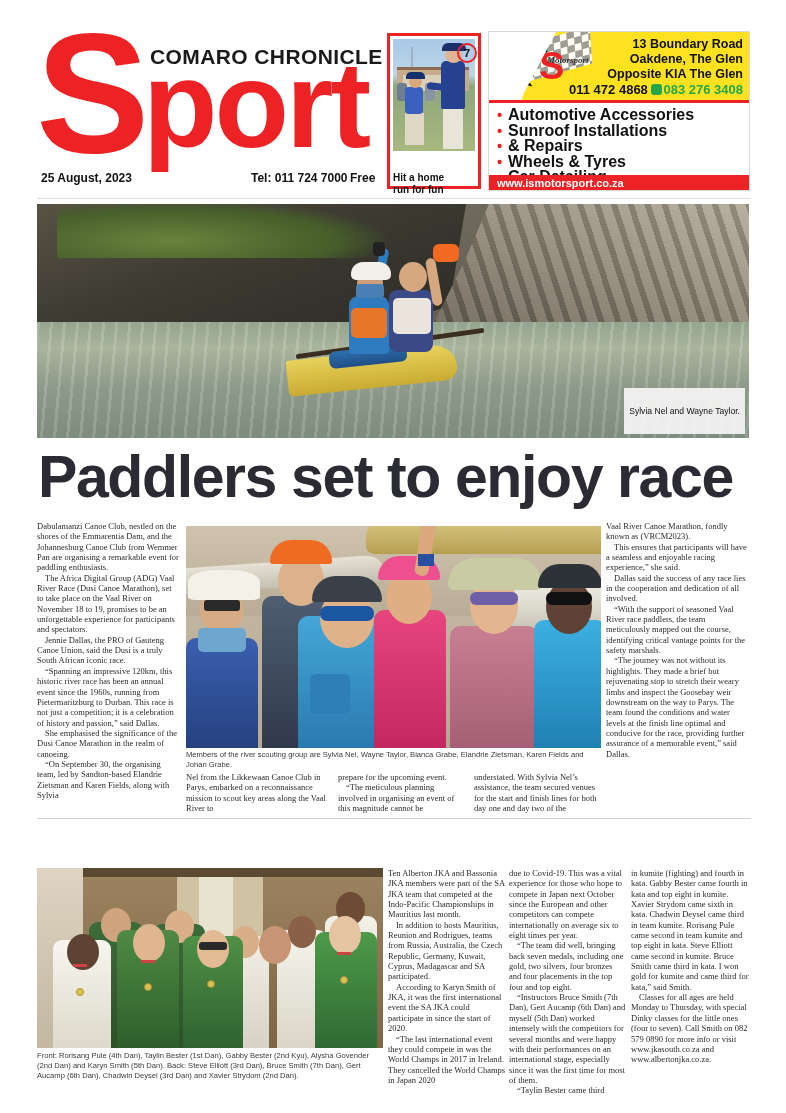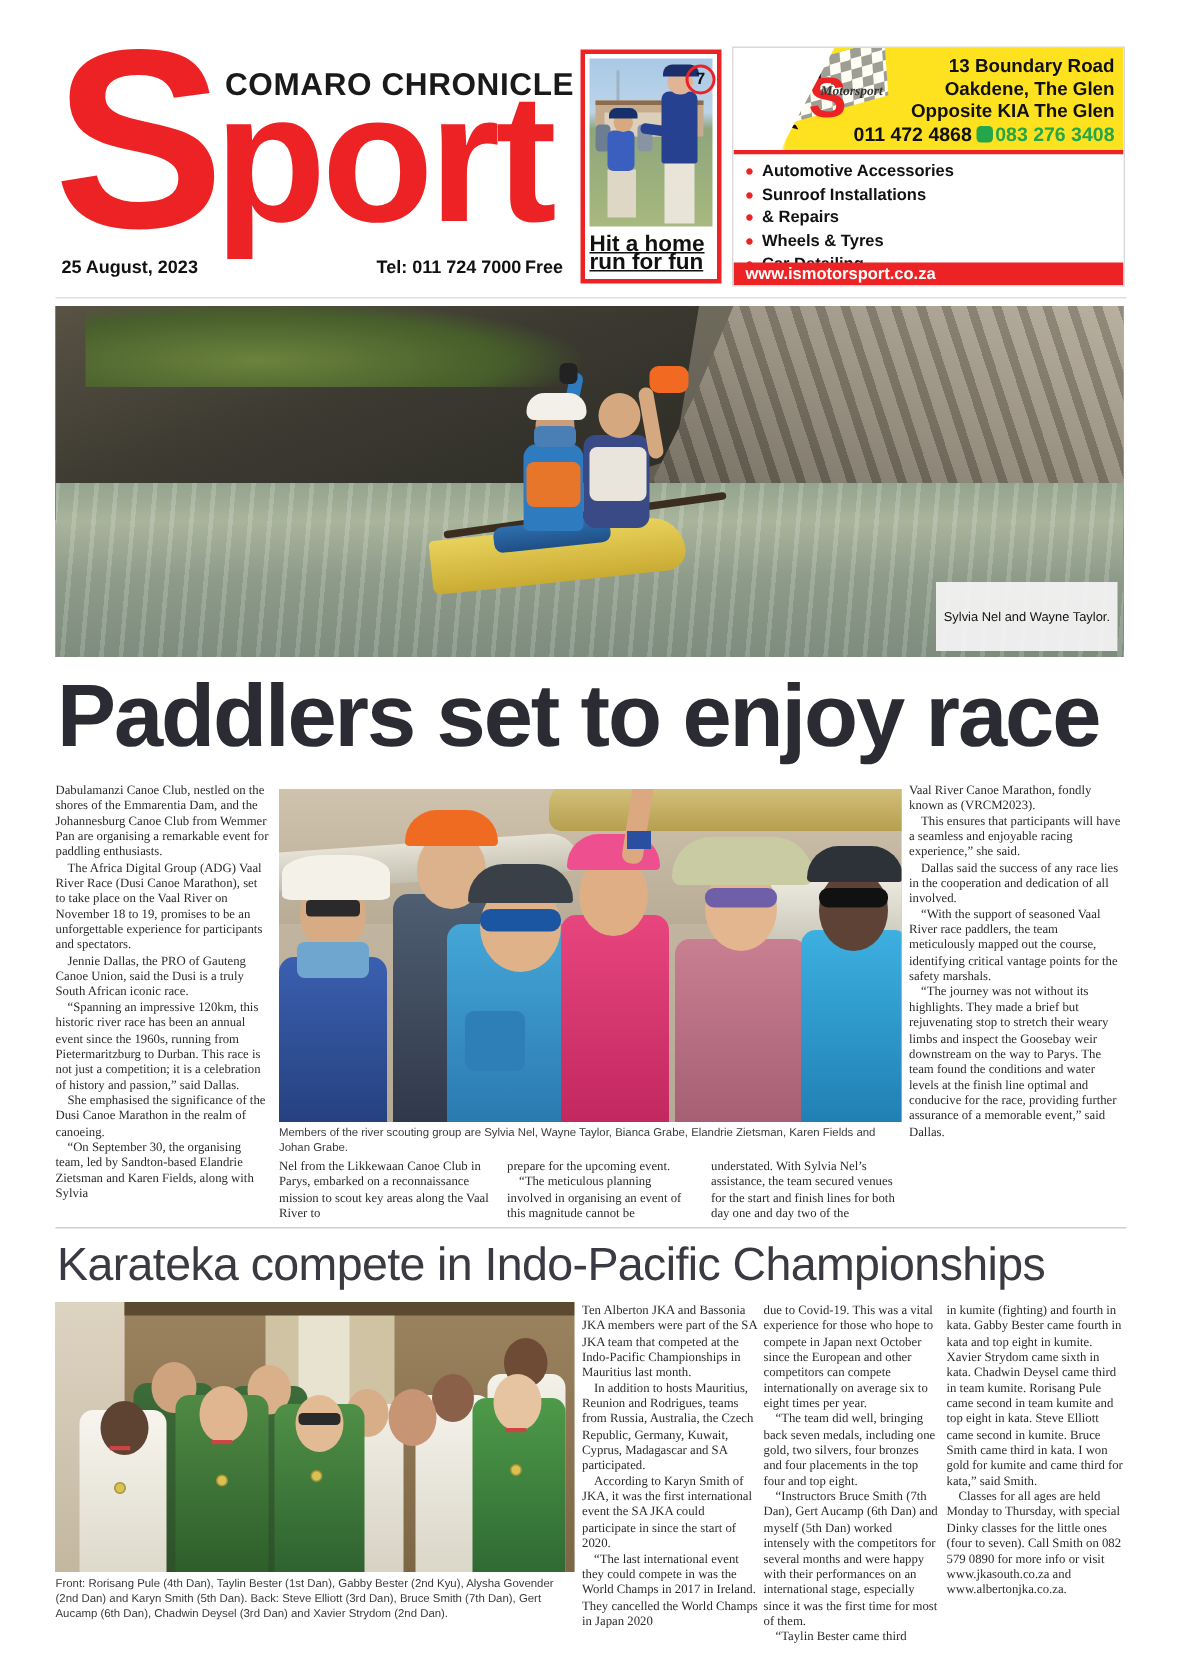--- a/index.html
+++ b/index.html
@@ -73,24 +73,23 @@
   .tz-adultlegs { position:absolute; left:50px; top:66px; width:20px; height:44px; background:#e9e4d8;}
   .tz-adulthead { position:absolute; left:52px; top:8px; width:17px; height:16px; background:#e0b494; border-radius:50%;}
   .tz-cap { position:absolute; left:49px; top:4px; width:24px; height:8px; background:#1d2f6b; border-radius:6px 6px 0 0;}
   .tz-arm { position:absolute; left:34px; top:44px; width:18px; height:7px; background:#26418f; border-radius:3px; transform:rotate(8deg);}
   .tz-kidbody { position:absolute; left:12px; top:48px; width:18px; height:27px; background:#3a5fbf; border-radius:4px;}
   .tz-kidlegs { position:absolute; left:12px; top:74px; width:19px; height:32px; background:#ded7c6;}
   .tz-kidhead { position:absolute; left:16px; top:36px; width:13px; height:13px; background:#d8a87f; border-radius:50%;}
   .tz-kidcap { position:absolute; left:13px; top:33px; width:19px; height:7px; background:#16306b; border-radius:5px 5px 0 0;}
   .tz-ppl { position:absolute; top:44px; width:10px; height:18px; border-radius:3px;}
   #teaser-label {
-    position: relative; margin-top: 3px; height: 33px;
-    font-size: 15px; font-weight: bold; color: #111; line-height: 11.5px;
+    position: relative; margin-top: 18px; height: 33px;
+    font-size: 10px; font-weight: bold; color: #111; line-height: 11.5px;
     padding-top: 3px;
-    text-decoration: underline;
   }
   #teaser-num {
     position: absolute; right: 1px; top: 7px;
     width: 20px; height: 20px; border: 2px solid #ED2224; border-radius: 50%;
     color: #111; font-weight: bold; font-size: 11px;
     display: flex; align-items: center; justify-content: center;
   }
 
   
   #ad {
@@ -129,21 +128,21 @@
     position:absolute; right:6px; top:50px; text-align:right;
     font-weight:bold; font-size:13px; color:#111;
   }
   .ad-wa { color:#25A64A; }
   .ad-waicon{
     display:inline-block;width:11px;height:11px;background:#25A64A;border-radius:3px;
     vertical-align:-1px;margin-right:1px;
   }
   #ad-rule { height:3px; background:#ED2224; }
   #ad-bot { position:relative; height:89px; background:#fff; }
-  #ad-list { position:absolute; left:8px; top:4px; font-weight:bold; font-size:11px; line-height:15.5px; color:#111; }
+  #ad-list { position:absolute; left:8px; top:4px; font-weight:bold; font-size:16px; line-height:15.5px; color:#111; }
   #ad-list li { list-style:none; position:relative; padding-left:11px; }
   #ad-list li:before{ content:"•"; color:#ED2224; position:absolute; left:0; font-size:15px; line-height:15px;}
   #ad-url {
     position:absolute; left:0; bottom:0; width:100%; background:#ED2224; color:#fff;
     font-weight:bold; font-size:11px; padding:2px 0 3px 8px;
   }
   .ad-car {
     position:absolute; right:2px; top:18px; width:146px; height:52px;
   }
   .ad-carbody{ position:absolute; left:6px; top:10px; width:136px; height:28px;
@@ -445,21 +444,20 @@
   </div>
   <div class="col" id="col5">
     <p>Vaal River Canoe Marathon, fondly known as (VRCM2023).</p>
     <p class="ind">This ensures that participants will have a seamless and enjoyable racing experience,” she said.</p>
     <p class="ind">Dallas said the success of any race lies in the cooperation and dedication of all involved.</p>
     <p class="ind">“With the support of seasoned Vaal River race paddlers, the team meticulously mapped out the course, identifying critical vantage points for the safety marshals.</p>
     <p class="ind">“The journey was not without its highlights. They made a brief but rejuvenating stop to stretch their weary limbs and inspect the Goosebay weir downstream on the way to Parys. The team found the conditions and water levels at the finish line optimal and conducive for the race, providing further assurance of a memorable event,” said Dallas.</p>
   </div>
 
   <div id="hr2"></div>
-  <h2 id="headline2">Karateka compete in Indo-Pacific Championships</h2>
 
   <div id="kphoto">
     <div class="k-panel"></div>
     <div class="k-panel2"></div>
     <div class="k-scroll"></div>
     <div class="k-wallL"></div>
     <div class="k-beam"></div>
 
     <div class="k-body" style="left:52px;width:54px;height:126px;background:linear-gradient(#3d6b39,#2d5129);"></div>
     <div class="k-head" style="left:64px;top:40px;width:30px;height:34px;background:#cfa37e;"></div>

